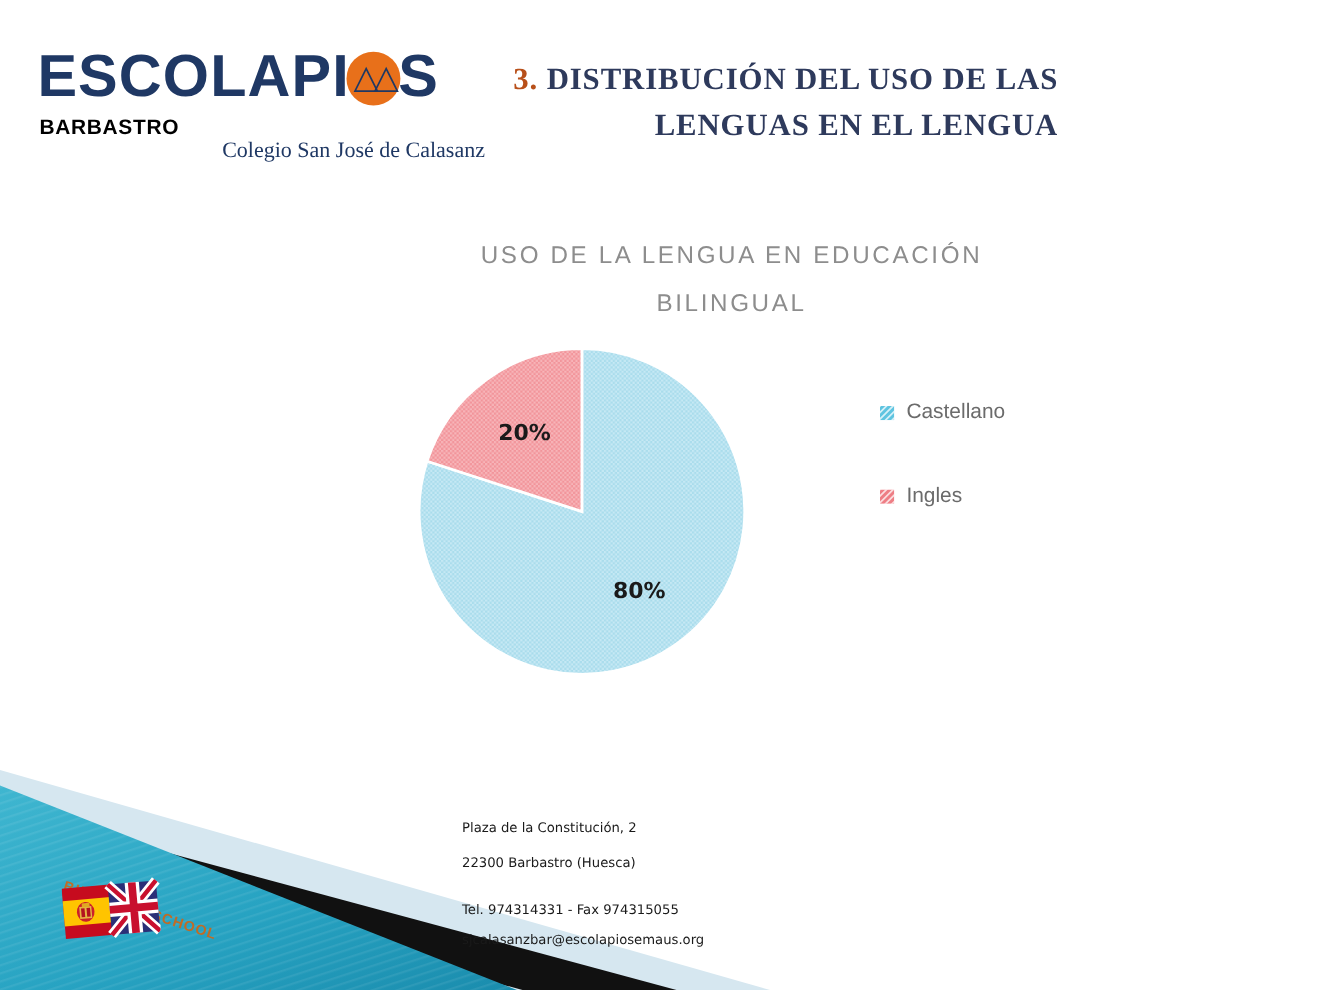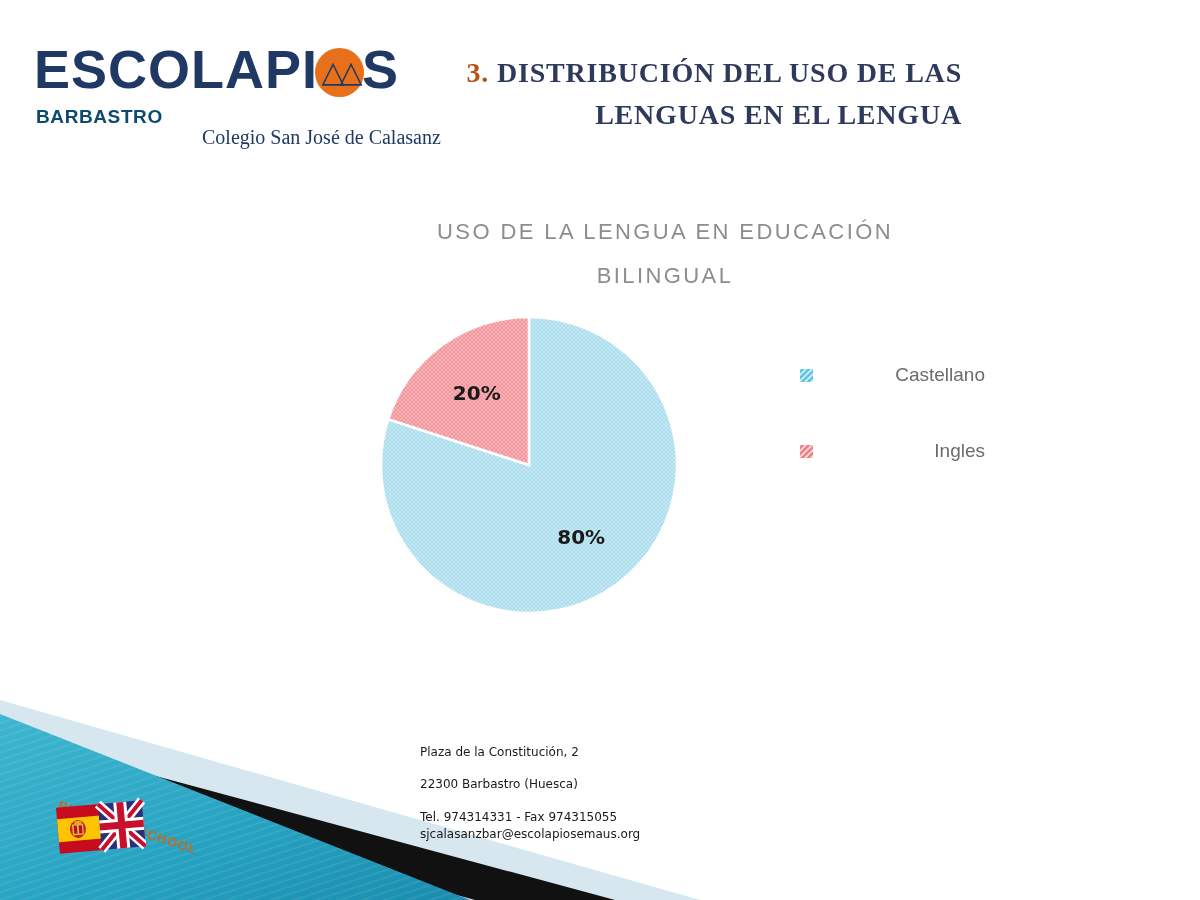--- a/index.html
+++ b/index.html
@@ -67,21 +67,21 @@
     height: 22px;
   }
   #logo-barbastro {
     position: absolute;
     left: 2px;
     top: 0;
     font-family: "Liberation Sans", sans-serif;
     font-weight: bold;
     font-size: 19px;
     letter-spacing: 0.6px;
-    color: #0c4a6e;
+    color: #000000;
   }
   #logo-colegio {
     position: absolute;
     left: 168px;
     top: 20px;
     font-family: "Liberation Serif", serif;
     font-size: 20px;
     color: #1f3864;
     white-space: nowrap;
   }
@@ -137,21 +137,20 @@
     position: absolute;
     left: 470px;
     top: 152px;
     width: 185px;
   }
   .legend-row {
     display: flex;
     align-items: center;
     height: 26px;
     margin-bottom: 50px;
-    justify-content: space-between;
   }
   .legend-swatch {
     width: 13px;
     height: 13px;
     margin-right: 11px;
     flex: 0 0 auto;
   }
   .legend-label {
     font-family: "Liberation Sans", sans-serif;
     font-size: 19px;
@@ -166,21 +165,21 @@
     top: 745px;
     width: 400px;
     text-align: left;
     font-family: "DejaVu Sans", sans-serif;
     font-size: 12px;
     color: #1a1a1a;
     z-index: 5;
   }
   #footer-text .line { line-height: 14px; }
   #footer-text .gap { height: 18px; }
-  #footer-text .tight { line-height: 17px; }
+  #footer-text .tight { line-height: 17px; margin-top: 10px; }
 
   
   #corner-deco {
     position: absolute;
     left: 0;
     bottom: 0;
     width: 760px;
     height: 200px;
     overflow: hidden;
   }

